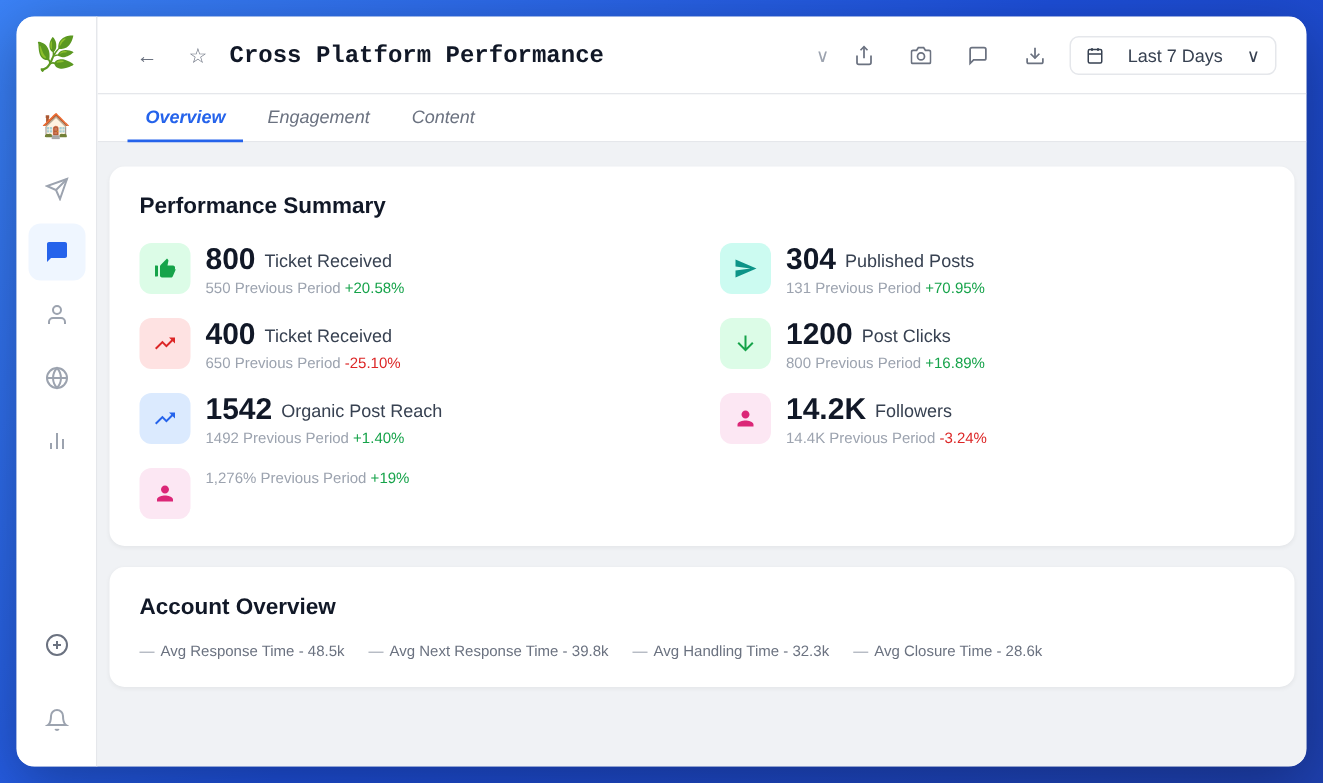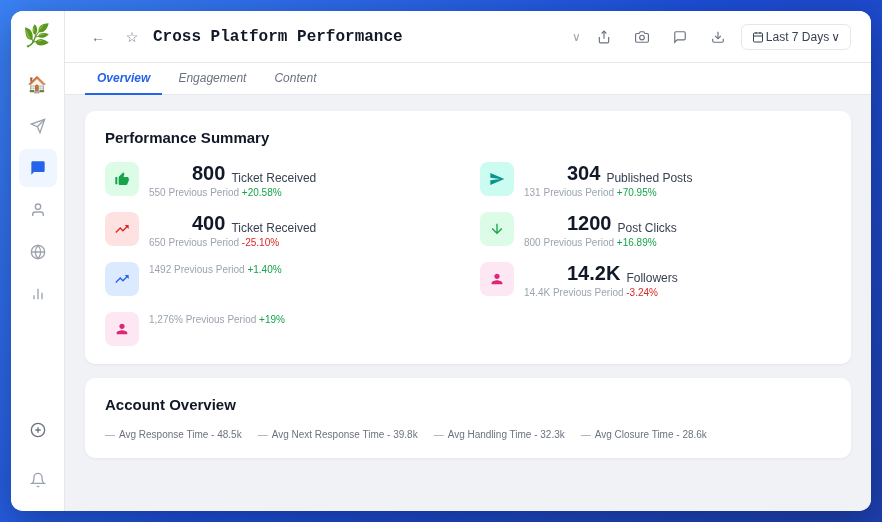--- a/index.html
+++ b/index.html
@@ -112,21 +112,21 @@
       align-items: center;
       justify-content: center;
       border-radius: 4px;
       cursor: pointer;
       color: #6b7280;
       font-size: 14px;
     }
     .date-range-btn {
       display: flex;
       align-items: center;
-      gap: 2px;
+      gap: 16px;
       padding: 5px 10px;
       border: 1px solid #e5e7eb;
       border-radius: 6px;
       cursor: pointer;
       font-size: 12px;
       color: #374151;
       background: white;
     }
     
     .tabs-bar {
@@ -147,21 +147,21 @@
     }
     .tab.active {
       color: #2563eb;
       border-bottom-color: #2563eb;
       font-weight: 600;
     }
     
     .content-area {
       flex: 1;
       overflow-y: auto;
-      padding: 16px 20px;
+      padding: 16px 8px;
       background: #f0f2f5;
     }
     
     .card {
       background: white;
       border-radius: 10px;
       padding: 18px 20px;
       margin-bottom: 14px;
       box-shadow: 0 1px 3px rgba(0,0,0,0.05);
     }
@@ -193,23 +193,22 @@
       flex-shrink: 0;
     }
     .icon-green { background: #dcfce7; color: #16a34a; }
     .icon-red { background: #fee2e2; color: #dc2626; }
     .icon-teal { background: #ccfbf1; color: #0d9488; }
     .icon-blue { background: #dbeafe; color: #2563eb; }
     .icon-pink { background: #fce7f3; color: #db2777; }
     .metric-info {}
     .metric-main {
       display: flex;
-      align-items: flex-end;
+      align-items: center;
       gap: 6px;
-      margin-left: 43px;
     }
     .metric-value {
       font-size: 20px;
       font-weight: 700;
       color: #111827;
     }
     .metric-label {
       font-size: 12px;
       color: #374151;
       font-weight: 500;
@@ -418,20 +417,24 @@
             </div>
           </div>
 
           <div class="metric-item">
             <div class="metric-icon icon-blue">
               <svg width="16" height="16" viewBox="0 0 24 24" fill="currentColor">
                   <path d="M16 6l2.29 2.29-4.88 4.88-4-4L2 16.59 3.41 18l6-6 4 4 6.3-6.29L22 12V6z"></path>
                 </svg>
             </div>
             <div class="metric-info">
+              <div class="metric-main">
+                <span class="metric-value">1542</span>
+                <span class="metric-label">Organic Post Reach</span>
+              </div>
               <div class="metric-sub">
                 1492 Previous Period <span class="metric-change-green">+1.40%</span>
               </div>
             </div>
           </div>
 
           <div class="metric-item">
             <div class="metric-icon icon-pink">
               <svg width="16" height="16" viewBox="0 0 24 24" fill="currentColor">
                   <path d="M12 12c2.21 0 4-1.79 4-4s-1.79-4-4-4-4 1.79-4 4 1.79 4 4 4zm0 2c-2.67 0-8 1.34-8 4v2h16v-2c0-2.66-5.33-4-8-4z"></path>

